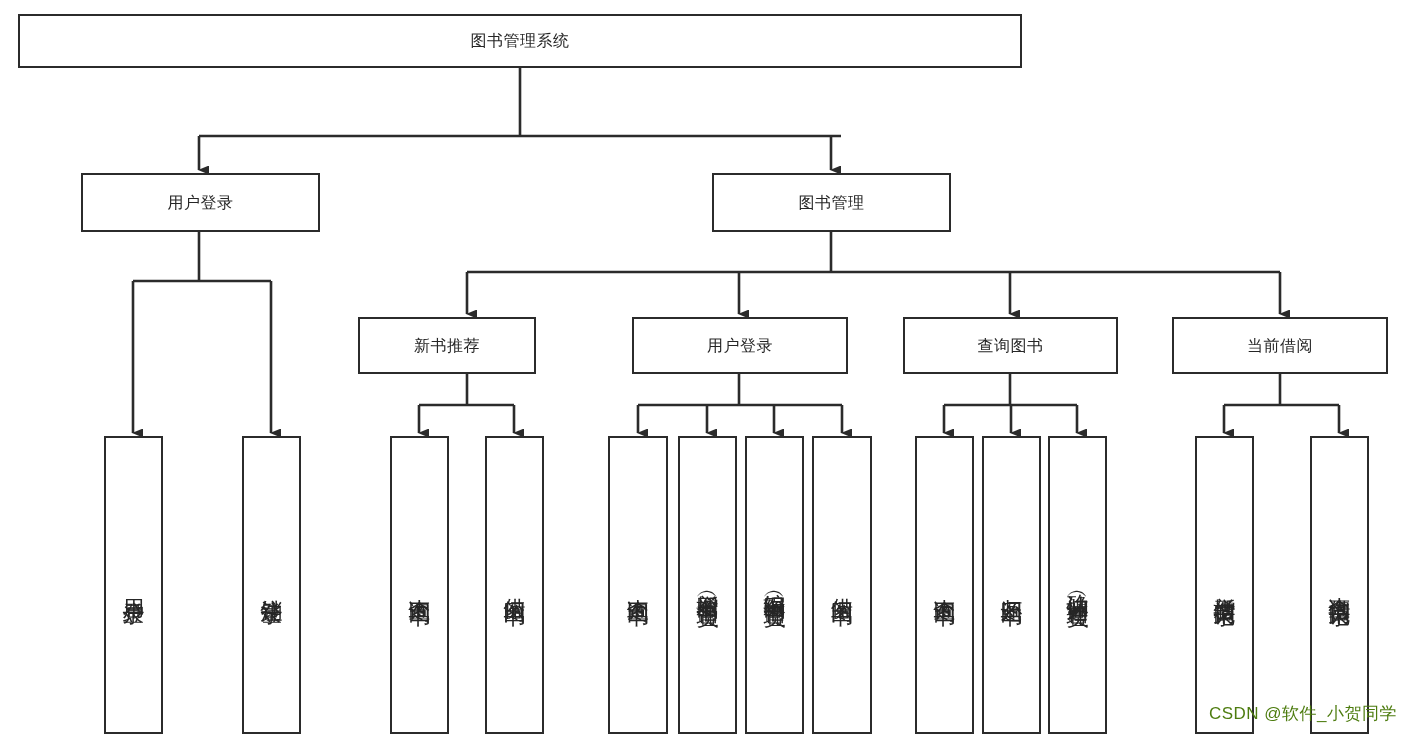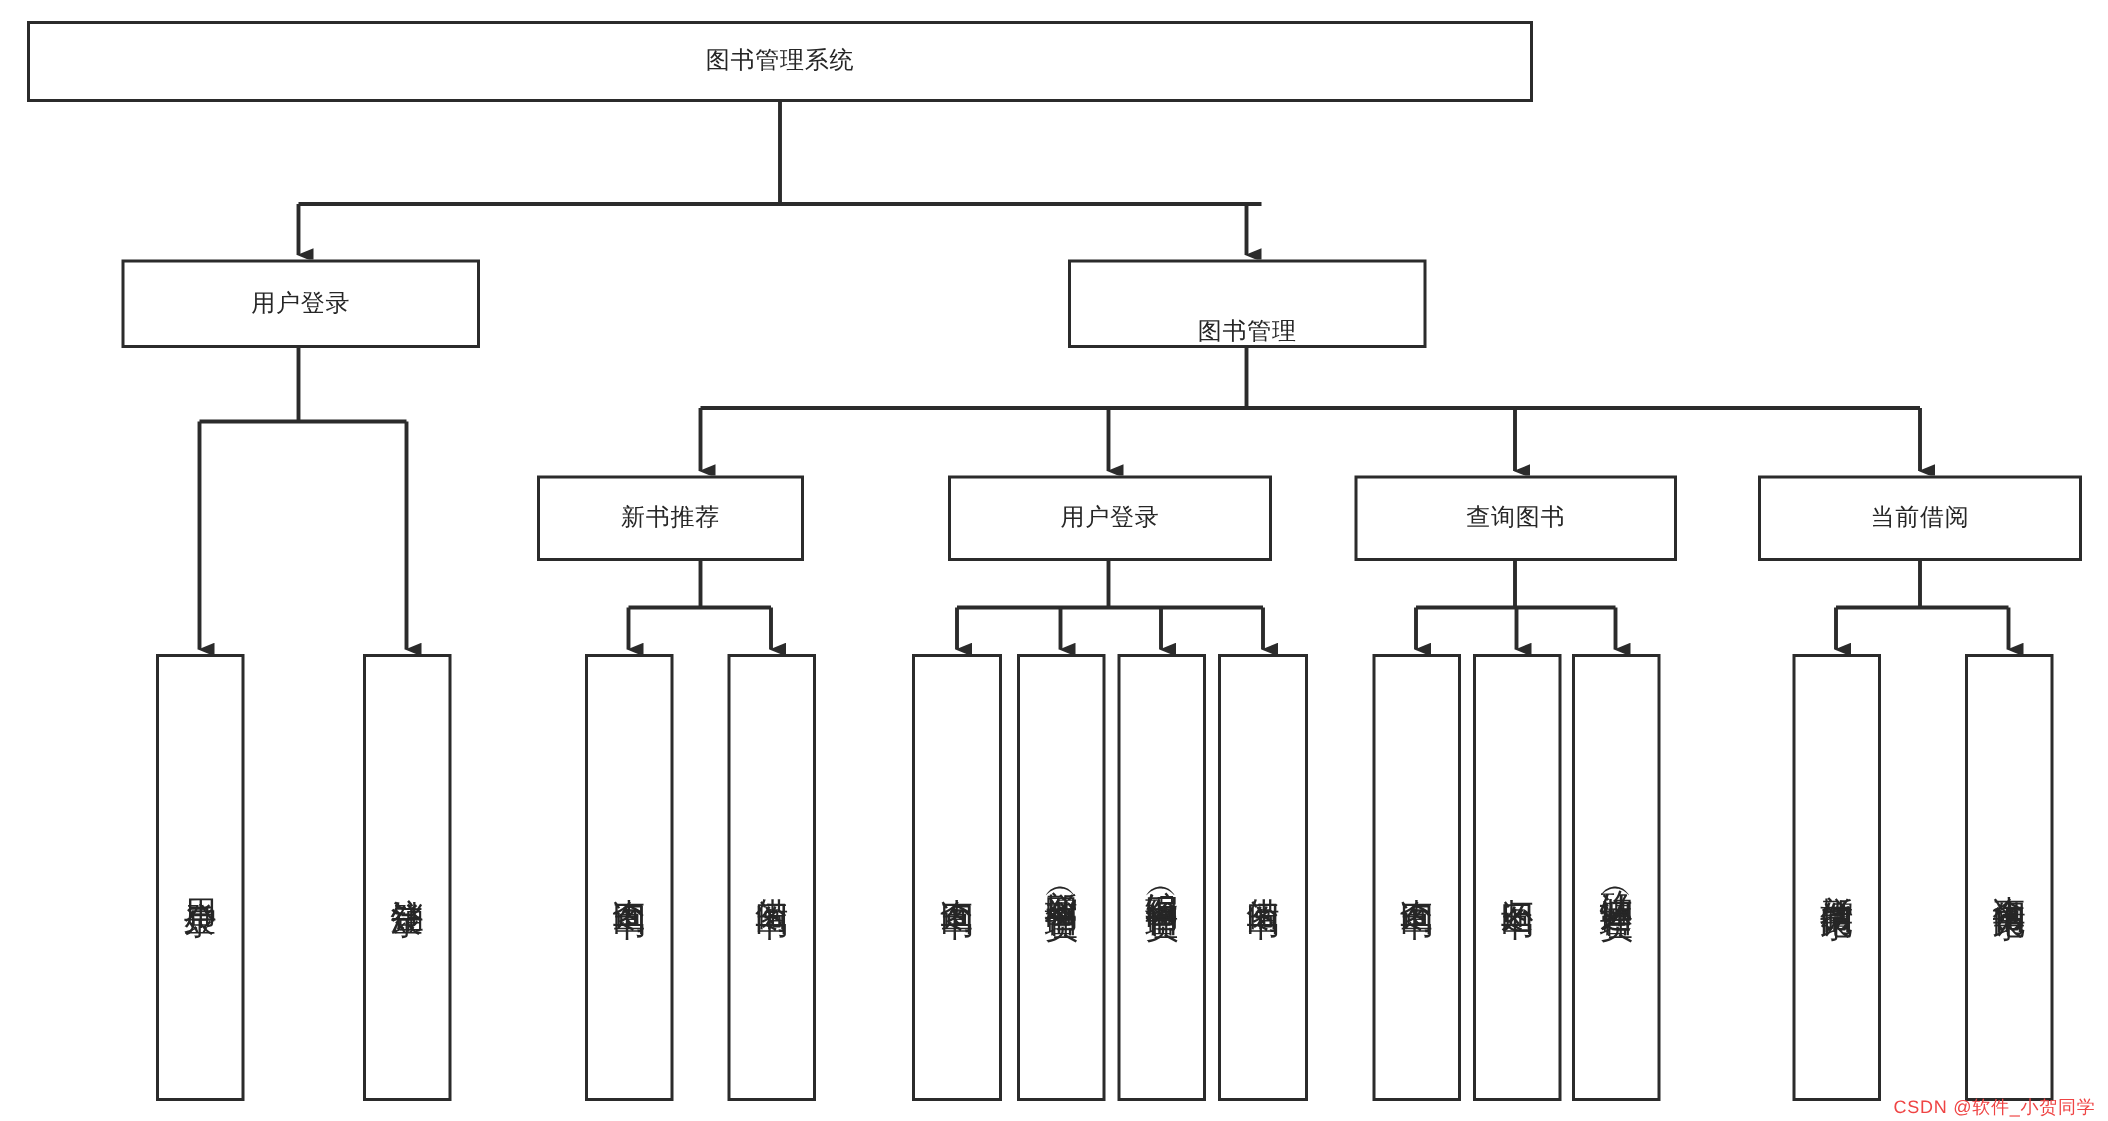--- a/index.html
+++ b/index.html
@@ -51,23 +51,23 @@
     text-orientation: upright;
     font-size: 22px;
     letter-spacing: 2px;
     line-height: 1;
     max-height: 280px;
     white-space: nowrap;
   }
   #watermark {
     position: absolute;
     right: 8px;
-    bottom: 0;
-    font-size: 12px;
-    color: #ef4444;
+    bottom: 22px;
+    font-size: 17px;
+    color: #4d7c0f;
     letter-spacing: 0.5px;
     white-space: nowrap;
   }
 </style>
 </head>
 <body>
 
 <div id="canvas">
 
   <svg class="edges" viewBox="0 0 1405 747">
@@ -121,21 +121,21 @@
   </svg>
 
   <div class="node h" style="left:18px; top:14px; width:1004px; height:54px;">
     <span class="lbl">图书管理系统</span>
   </div>
 
   <div class="node h" style="left:81px; top:173px; width:239px; height:59px;">
     <span class="lbl">用户登录</span>
   </div>
 
-  <div class="node h" style="left:712px; top:173px; width:239px; height:59px;align-items:flex-end;">
+  <div class="node h" style="left:712px; top:173px; width:239px; height:59px;">
     <span class="lbl">图书管理</span>
   </div>
 
   <div class="node h" style="left:358px; top:317px; width:178px; height:57px;">
     <span class="lbl">新书推荐</span>
   </div>
 
   <div class="node h" style="left:632px; top:317px; width:216px; height:57px;">
     <span class="lbl">用户登录</span>
   </div>

